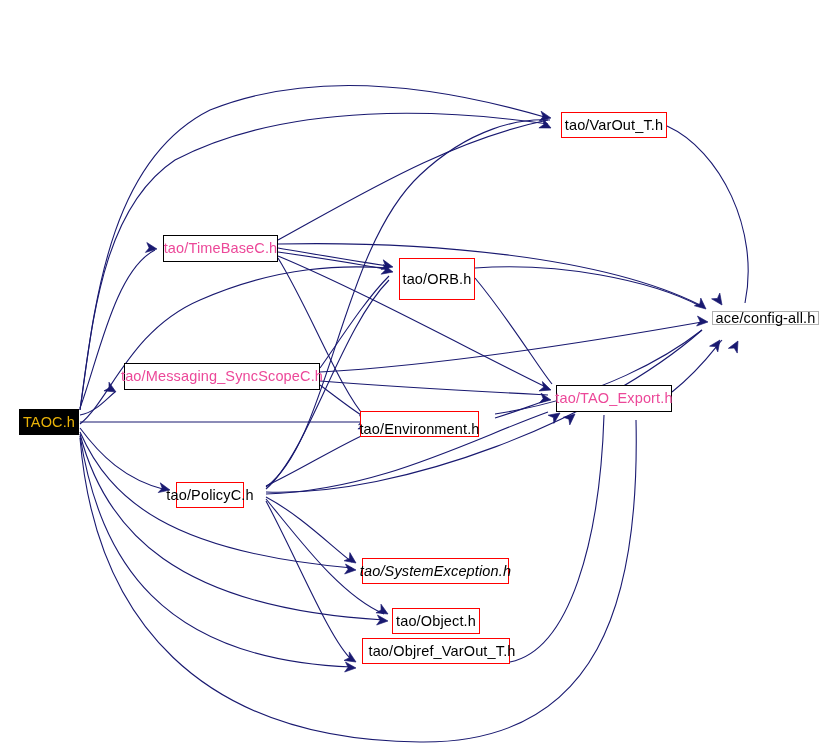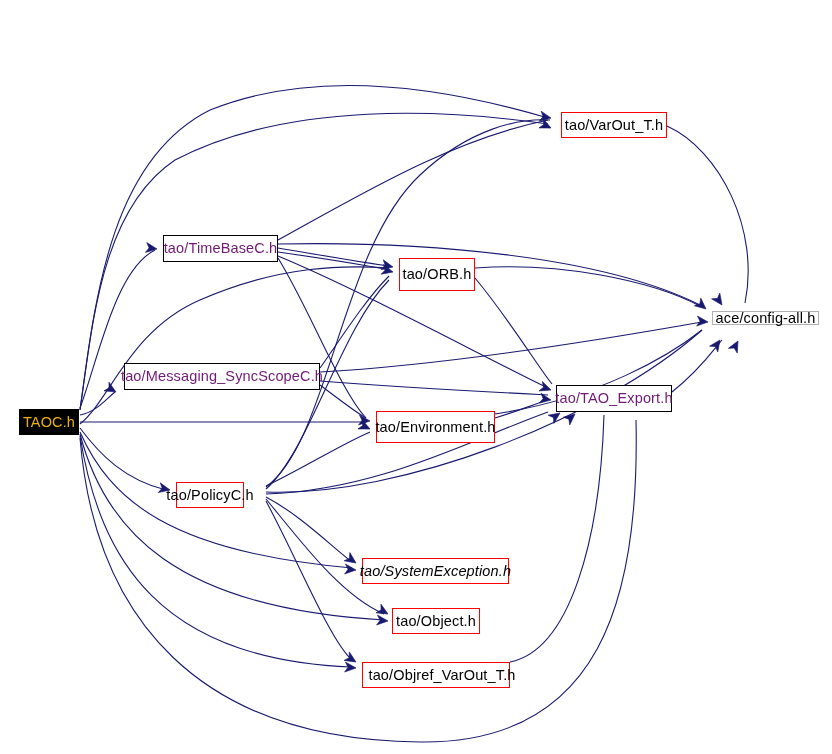--- a/index.html
+++ b/index.html
@@ -49,21 +49,21 @@
     color: #eab308;
   }
   .node-red {
     background: #ffffff;
     border: 1.4px solid #ff0000;
     color: #000000;
   }
   .node-black {
     background: #ffffff;
     border: 1.2px solid #000000;
-    color: #701a75;
+    color: #ec4899;
   }
   .node-gray {
     background: #ffffff;
     border: 1.2px solid #b0b0b0;
     color: #000000;
   }
 </style>
 </head>
 <body>
 
@@ -139,42 +139,42 @@
   <div id="nodes-layer">
       <div class="node-box node-root" style="left: 19px; top: 409px; width: 60px; height: 26px;">
         <span>TAOC.h</span>
       </div>
       <div class="node-box node-red" style="left: 561px; top: 112px; width: 106px; height: 26px;">
         <span>tao/VarOut_T.h</span>
       </div>
       <div class="node-box node-black" style="left: 163px; top: 235px; width: 115px; height: 27px;">
         <span>tao/TimeBaseC.h</span>
       </div>
-      <div class="node-box node-red" style="left: 399px; top: 258px; width: 76px; height: 33px;">
+      <div class="node-box node-red" style="left: 399px; top: 258px; width: 76px; height: 42px;">
         <span>tao/ORB.h</span>
       </div>
       <div class="node-box node-gray" style="left: 712px; top: 311px; width: 107px; height: 14px;">
         <span>ace/config-all.h</span>
       </div>
       <div class="node-box node-black" style="left: 124px; top: 363px; width: 196px; height: 27px;">
         <span>tao/Messaging_SyncScopeC.h</span>
       </div>
       <div class="node-box node-black" style="left: 556px; top: 385px; width: 116px; height: 27px;">
         <span>tao/TAO_Export.h</span>
       </div>
-      <div class="node-box node-red" style="left: 376px; top: 411px; width: 119px; height: 32px;">
+      <div class="node-box node-red" style="left: 360px; top: 411px; width: 119px; height: 26px; align-items: flex-end;">
         <span>tao/Environment.h</span>
       </div>
       <div class="node-box node-red" style="left: 176px; top: 482px; width: 68px; height: 26px;">
         <span>tao/PolicyC.h</span>
       </div>
       <div class="node-box node-red" style="left: 362px; top: 558px; width: 147px; height: 26px; font-style: italic;">
         <span>tao/SystemException.h</span>
       </div>
       <div class="node-box node-red" style="left: 392px; top: 608px; width: 88px; height: 26px; text-align: right;">
         <span>tao/Object.h</span>
       </div>
-      <div class="node-box node-red" style="left: 362px; top: 662px; width: 148px; height: 26px; padding-left: 12px;">
+      <div class="node-box node-red" style="left: 362px; top: 638px; width: 148px; height: 26px; padding-left: 12px;">
         <span>tao/Objref_VarOut_T.h</span>
       </div>
     </div>
 
 </div>
 
 </body></html>

